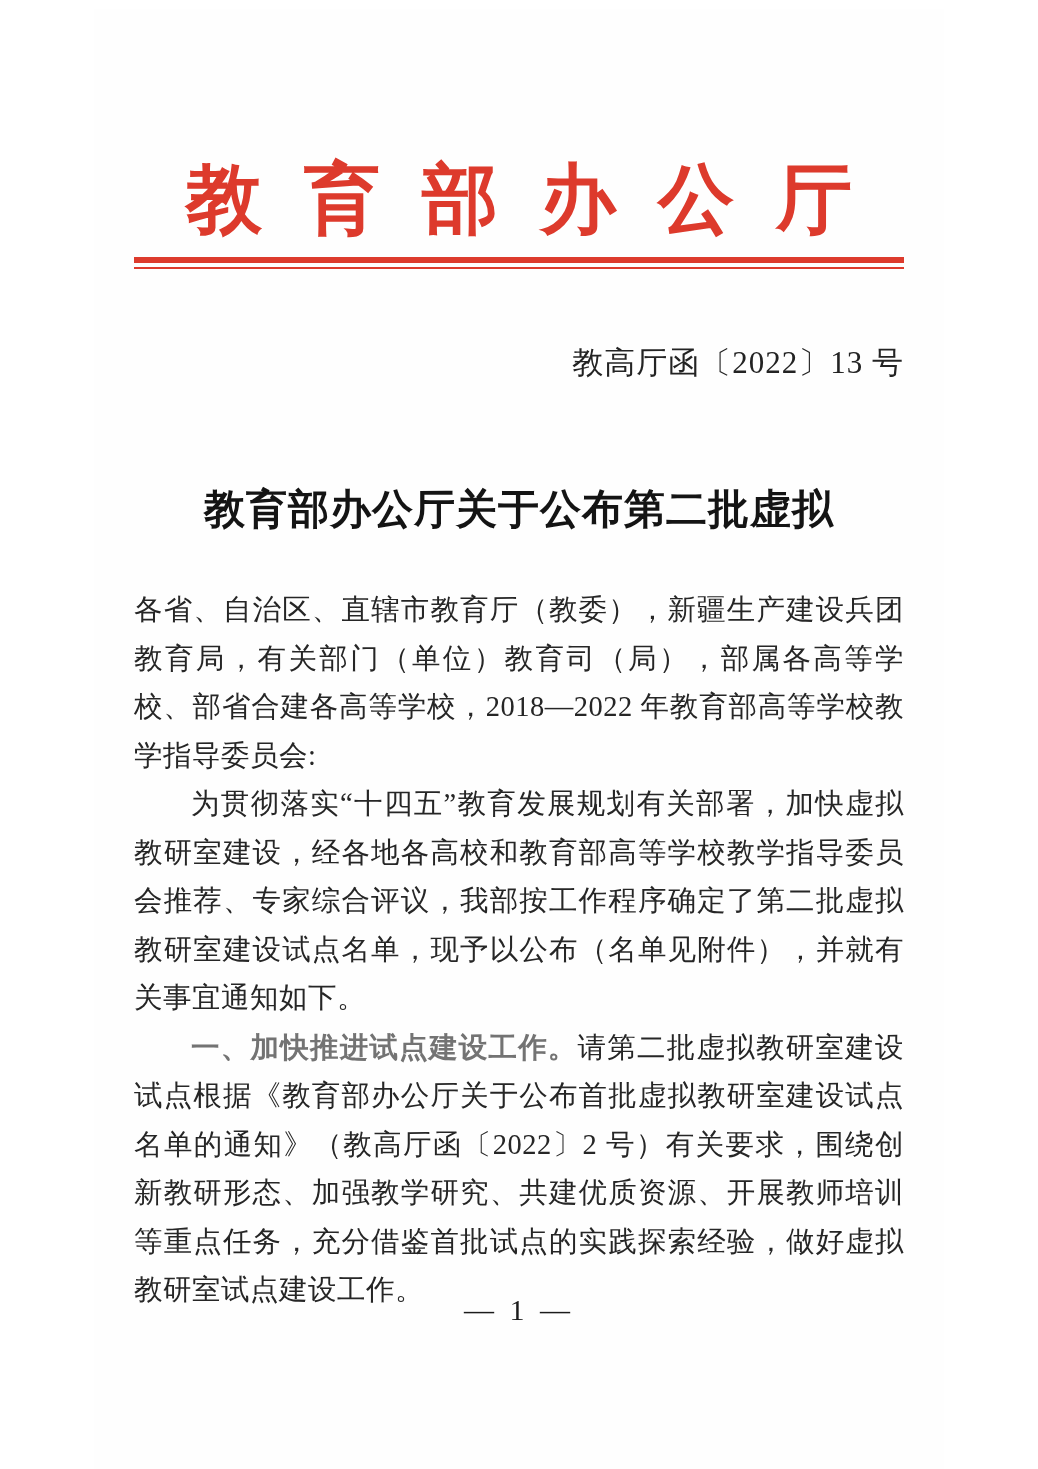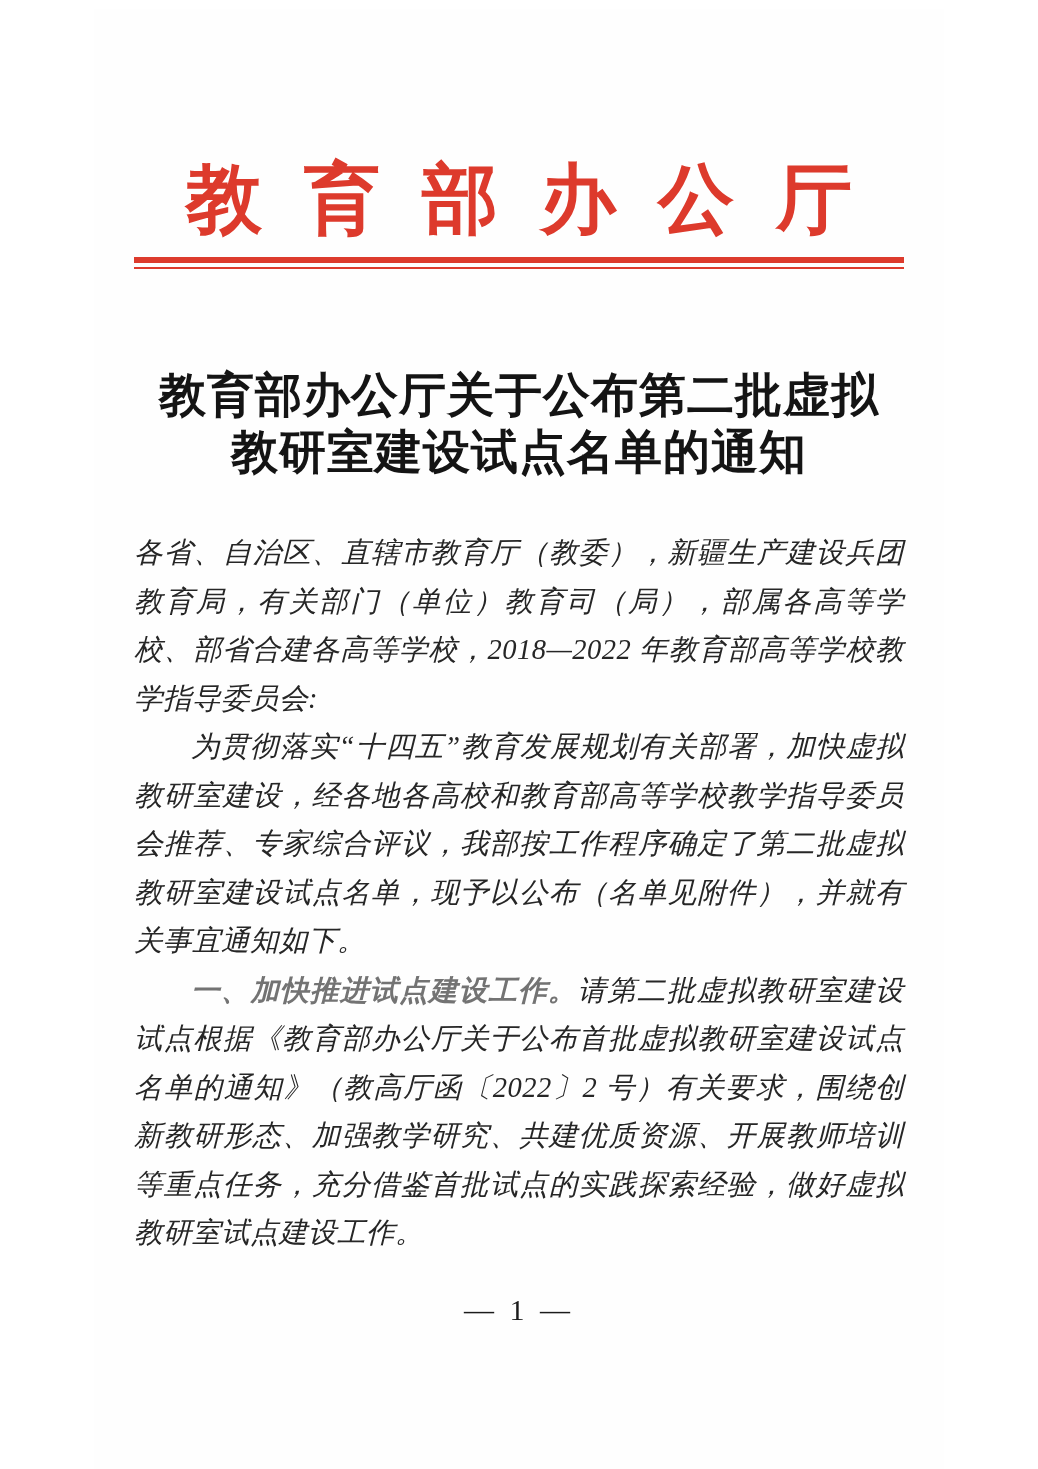--- a/index.html
+++ b/index.html
@@ -43,35 +43,35 @@
     font-size: 31px;
     line-height: 40px;
     color: #232323;
     letter-spacing: 1px;
   }
   
   .doc-title {
     margin-top: 98px;
     text-align: center;
     font-weight: bold;
-    font-size: 47px;
+    font-size: 41px;
     line-height: 57px;
     color: #141414;
     letter-spacing: 1px;
   }
   
   .body-text {
     margin-top: 48px;
     font-size: 28.5px;
     line-height: 48.5px;
     color: #262626;
     text-align: justify;
     letter-spacing: 0.5px;
   }
-  .body-text p { margin: 0; padding: 0; font-style: italic; }
+  .body-text p { margin: 0; padding: 0; }
   .body-text p.indent { text-indent: 2em; }
   .section-lead {
     font-family: "Liberation Sans", "DejaVu Sans", sans-serif;
     font-weight: bold;
     color: #737373;
   }
   
   .page-number {
     position: absolute;
     left: 0;
@@ -91,24 +91,24 @@
 
     <div class="letterhead">
       <span class="letterhead-org">教育部办公厅</span>
     </div>
 
     <div class="letterhead-rule">
       <div class="rule-thick"></div>
       <div class="rule-thin"></div>
     </div>
 
+    <div class="doc-number">教高厅函〔2022〕13 号</div>
 
     <div class="doc-title">
       <div>教育部办公厅关于公布第二批虚拟</div>
-      <div>教研室建设试点名单的通知</div>
     </div>
 
     <div class="body-text">
       <p><span>各省、自治区、直辖市教育厅（教委），新疆生产建设兵团教育局，有关部门（单位）教育司（局），部属各高等学校、部省合建各高等学校，2018—2022 年教育部高等学校教学指导委员会:</span></p>
 
       <p class="indent"><span>为贯彻落实“十四五”教育发展规划有关部署，加快虚拟教研室建设，经各地各高校和教育部高等学校教学指导委员会推荐、专家综合评议，我部按工作程序确定了第二批虚拟教研室建设试点名单，现予以公布（名单见附件），并就有关事宜通知如下。</span></p>
 
       <p class="indent"><span class="section-lead">一、加快推进试点建设工作。</span><span>请第二批虚拟教研室建设试点根据《教育部办公厅关于公布首批虚拟教研室建设试点名单的通知》（教高厅函〔2022〕2 号）有关要求，围绕创新教研形态、加强教学研究、共建优质资源、开展教师培训等重点任务，充分借鉴首批试点的实践探索经验，做好虚拟教研室试点建设工作。</span></p>
 
     </div>

